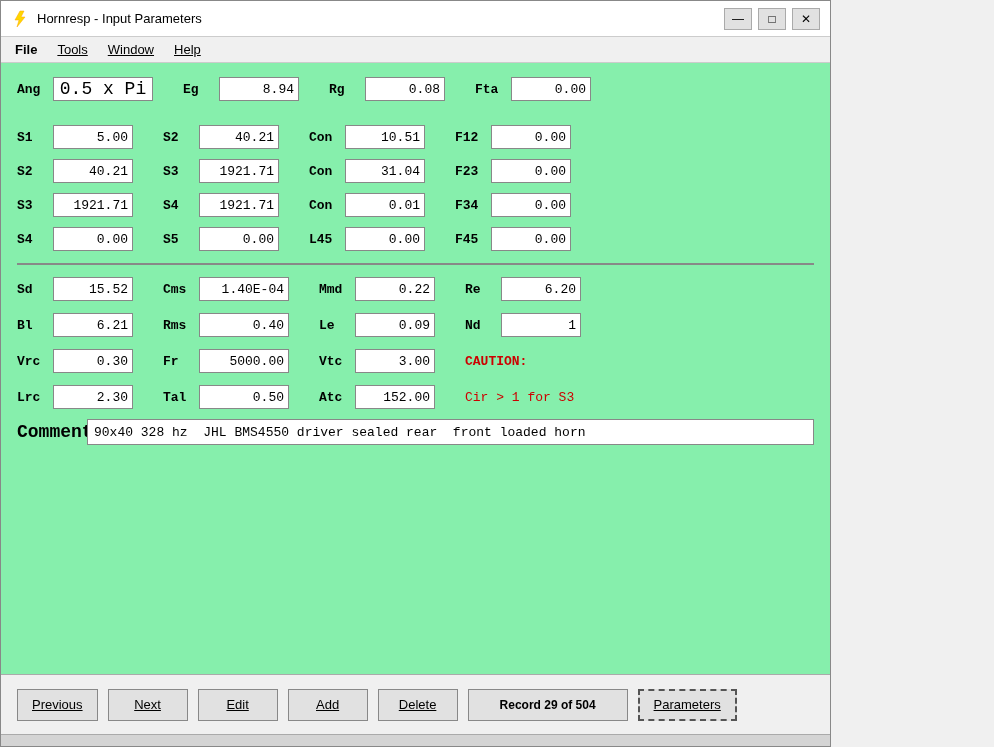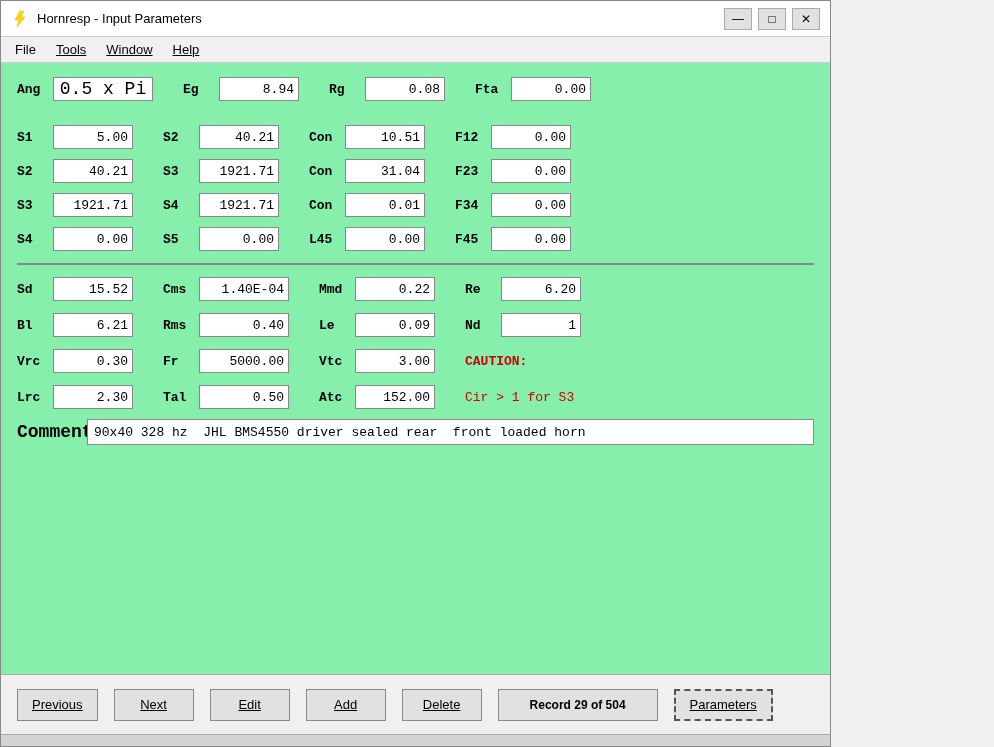--- a/index.html
+++ b/index.html
@@ -67,21 +67,21 @@
       height: 26px;
       align-items: center;
     }
     .menu-item {
       padding: 2px 10px;
       cursor: pointer;
       font-family: 'Segoe UI', Arial, sans-serif;
       font-size: 13px;
       text-decoration: underline;
     }
-    .menu-item:first-child { text-decoration: none; }
+    .menu-item:first-child { text-decoration: none; font-weight: bold; }
     .main-content {
       flex: 1;
       padding: 12px 16px;
       display: flex;
       flex-direction: column;
       gap: 0;
     }
     .row {
       display: flex;
       align-items: center;
@@ -141,21 +141,21 @@
       border: 1px solid #888;
       background: white;
       padding: 2px 6px;
       height: 26px;
       flex: 1;
     }
     .bottom-bar {
       display: flex;
       align-items: center;
       padding: 8px 16px;
-      gap: 16px;
+      gap: 10px;
       border-top: 1px solid #aaa;
       background: #f0f0f0;
       height: 60px;
     }
     .btn {
       font-family: 'Segoe UI', Arial, sans-serif;
       font-size: 13px;
       background: #e1e1e1;
       border: 1px solid #888;
       padding: 4px 14px;

